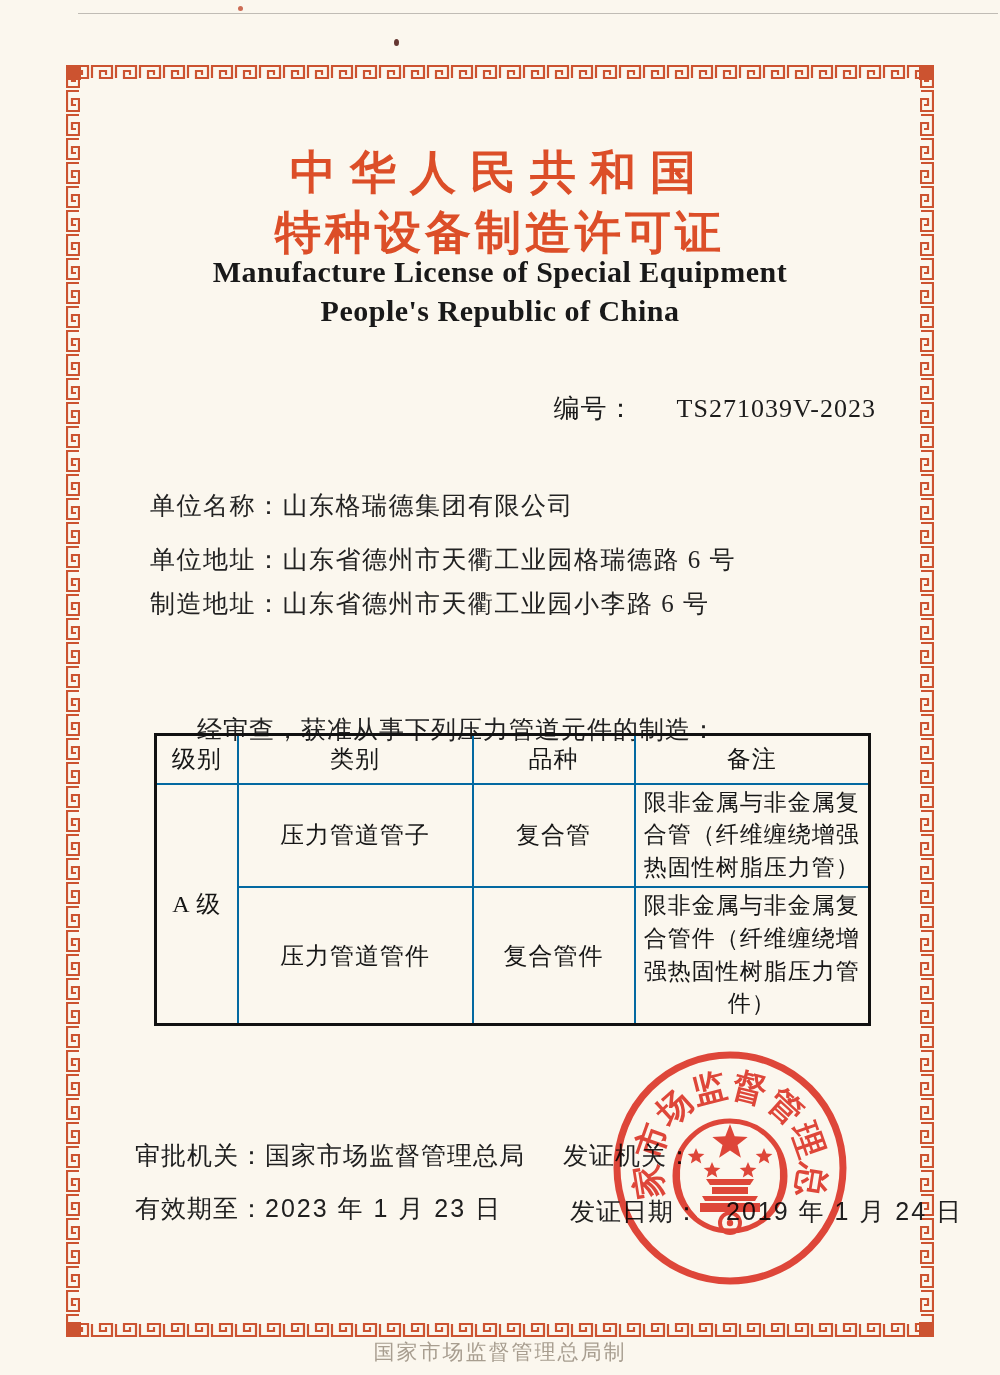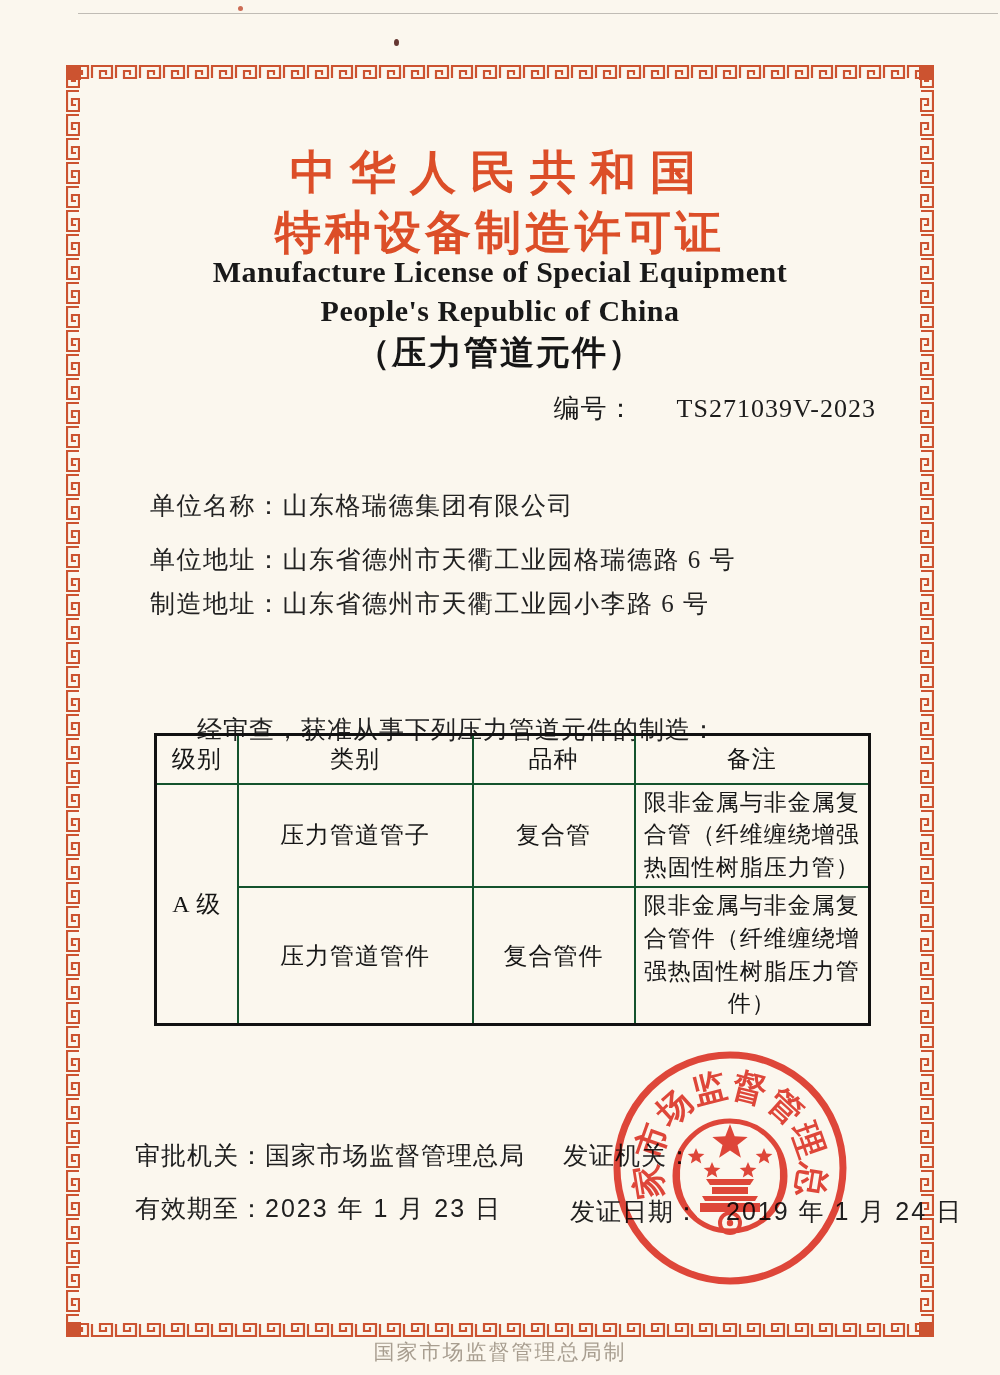--- a/index.html
+++ b/index.html
@@ -42,21 +42,21 @@
   .f0{top:489px;} .f1{top:543px;} .f2{top:587px;font-family:Liberation Serif, serif;}
 
   .statement{left:197px;top:713px;font-size:25px;letter-spacing:1px;color:#222;}
 
   table.lic{
     position:absolute;left:154px;top:733px;width:714px;
     border-collapse:collapse;table-layout:fixed;
     font-size:24px;color:#161616;
   }
   table.lic td,table.lic th{
-    border:2px solid #14532d;
+    border:2px solid #0369a1;
     font-weight:400;text-align:center;vertical-align:middle;
     padding:2px 8px;letter-spacing:1px;
   }
   table.lic{border:3px solid #111;}
   tr.hdr{height:49px;}
   tr.r1{height:101px;}
   tr.r2{height:127px;}
   td.remark{text-align:left;font-size:23px;line-height:1.42;letter-spacing:.5px;padding:6px 9px;}
 
   .bottom-line{font-size:25px;letter-spacing:1px;color:#202020;}
@@ -125,21 +125,20 @@
   </div>
   <div class="abs corner" style="left:66px;top:65px;"></div>
   <div class="abs corner" style="left:919px;top:65px;"></div>
   <div class="abs corner" style="left:66px;top:1322px;"></div>
   <div class="abs corner" style="left:919px;top:1322px;"></div>
 
   <div class="abs center title-cn t1">中华人民共和国</div>
   <div class="abs center title-cn t2">特种设备制造许可证</div>
   <div class="abs center title-en e2">People's Republic of China</div>
   <div class="abs center title-en e1">Manufacture License of Special Equipment</div>
-  <div class="abs center subtitle">（压力管道元件）</div>
 
   <div class="abs license-no"><span>编号：</span><span class="num">TS271039V-2023</span></div>
 
   <div class="abs field f0"><span>单位名称：</span><span>山东格瑞德集团有限公司</span></div>
   <div class="abs field f1"><span>单位地址：</span><span>山东省德州市天衢工业园格瑞德路 6 号</span></div>
   <div class="abs field f2"><span>制造地址：</span><span>山东省德州市天衢工业园小李路 6 号</span></div>
 
   <div class="abs statement">经审查，获准从事下列压力管道元件的制造：</div>
 
   <table class="lic">

